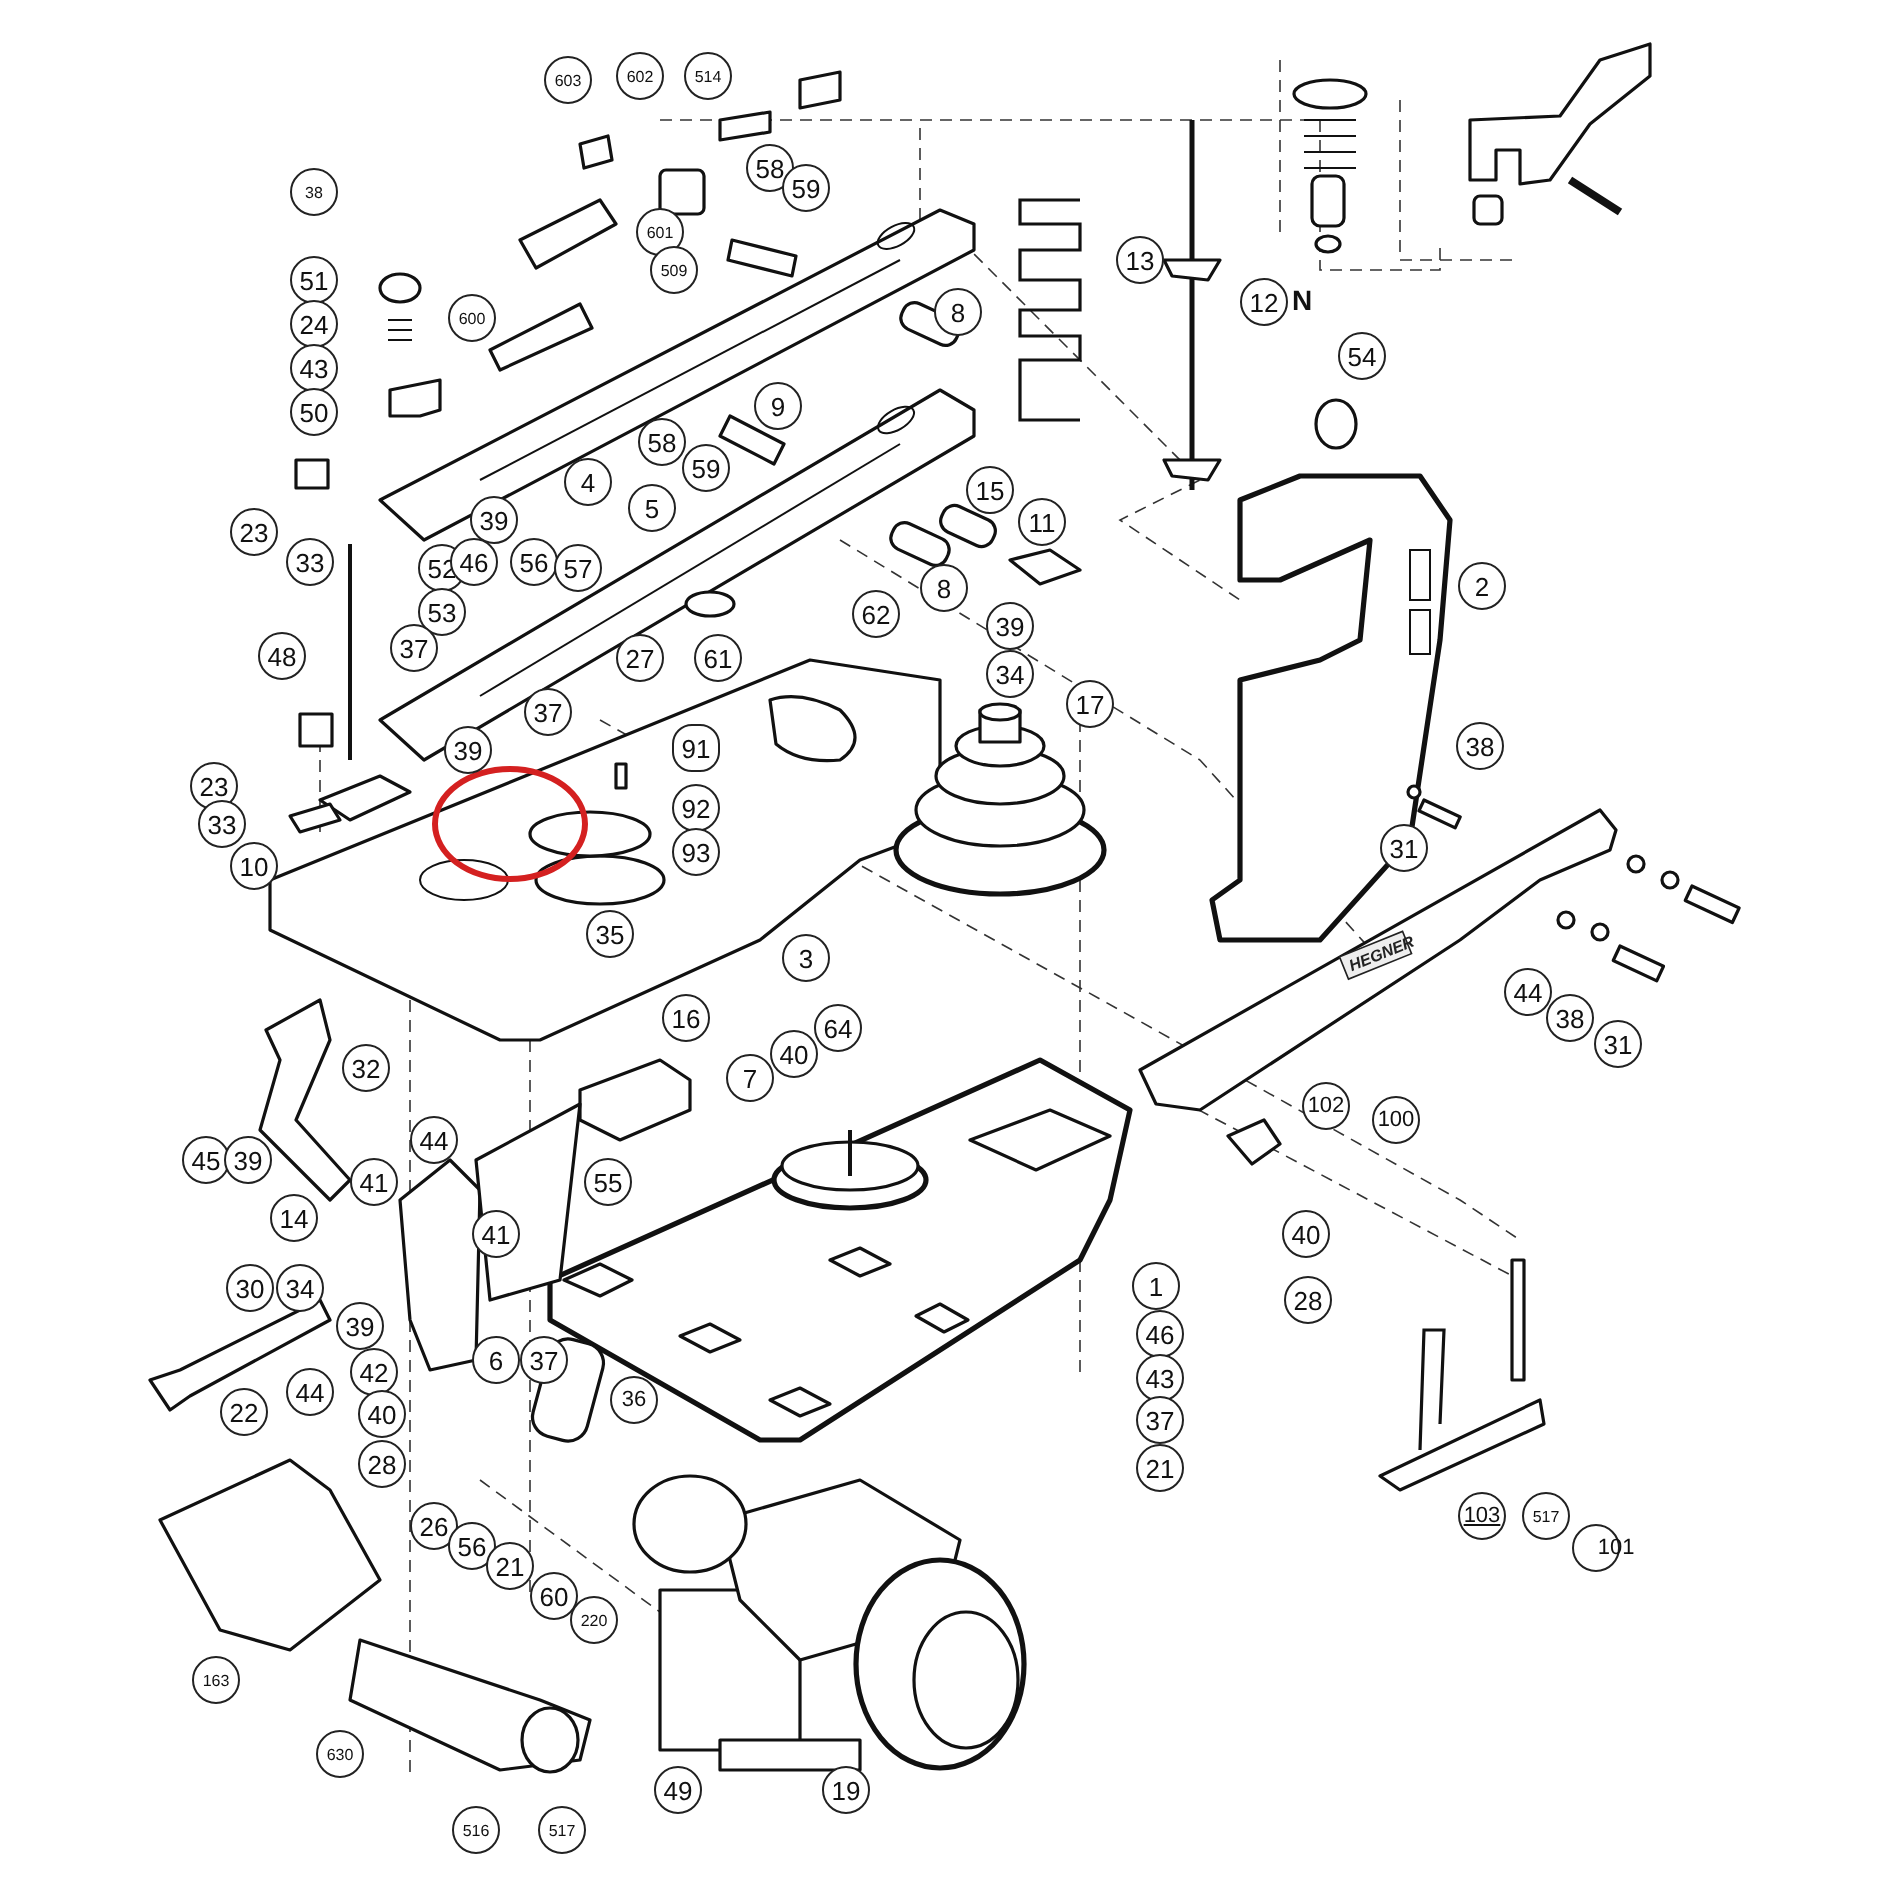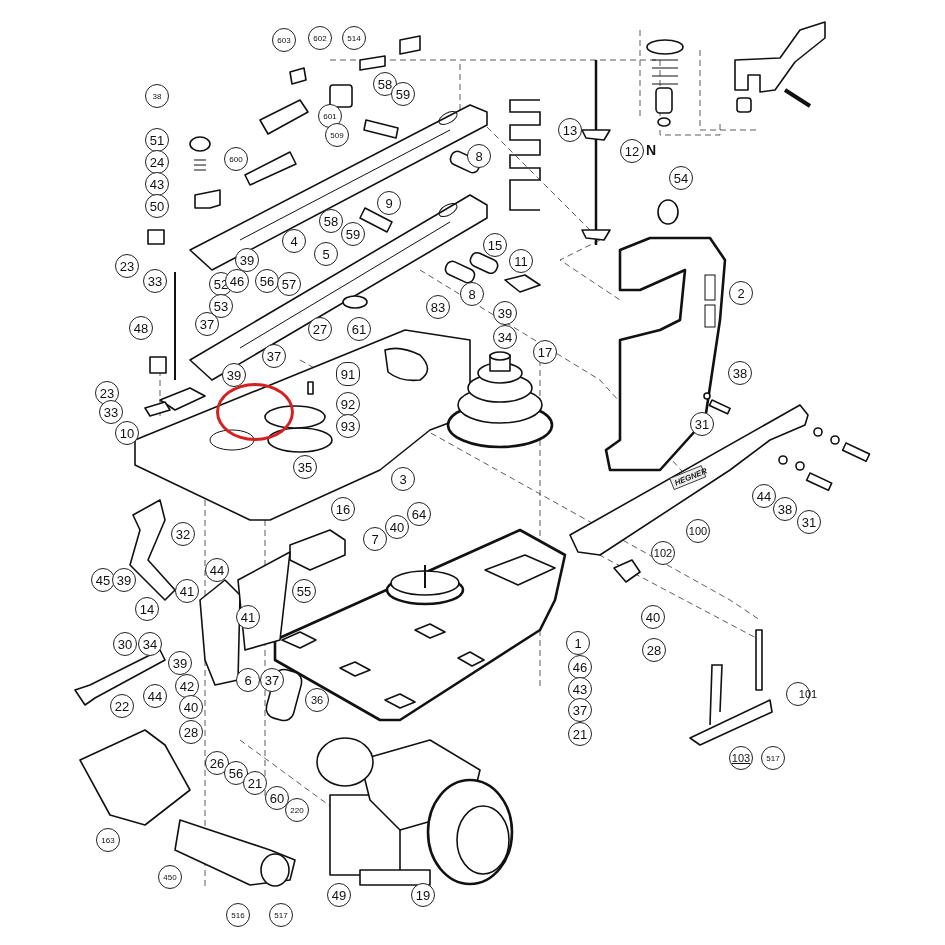--- a/index.html
+++ b/index.html
@@ -213,21 +213,21 @@
       <div class="callout" style="left: 221px; top: 284px;">52</div>
       <div class="callout" style="left: 237px; top: 281px;">46</div>
       <div class="callout" style="left: 267px; top: 281px;">56</div>
       <div class="callout" style="left: 289px; top: 284px;">57</div>
       <div class="callout" style="left: 221px; top: 306px;">53</div>
       <div class="callout" style="left: 141px; top: 328px;">48</div>
       <div class="callout" style="left: 207px; top: 324px;">37</div>
       <div class="callout" style="left: 320px; top: 329px;">27</div>
       <div class="callout" style="left: 274px; top: 356px;">37</div>
       <div class="callout" style="left: 359px; top: 329px;">61</div>
-      <div class="callout" style="left: 438px; top: 307px;">83</div>
+      <div class="callout" style="left: 438px; top: 307px;">62</div>
       <div class="callout" style="left: 479px; top: 156px;">8</div>
       <div class="callout" style="left: 570px; top: 130px;">13</div>
       <div class="callout" style="left: 632px; top: 151px;">12</div>
       <span class="suffix" style="left: 646px; top: 142px;">N</span>
       <div class="callout" style="left: 681px; top: 178px;">54</div>
       <div class="callout" style="left: 495px; top: 245px;">15</div>
       <div class="callout" style="left: 521px; top: 261px;">11</div>
       <div class="callout" style="left: 472px; top: 294px;">8</div>
       <div class="callout" style="left: 505px; top: 313px;">39</div>
       <div class="callout" style="left: 505px; top: 337px;">34</div>
@@ -240,21 +240,21 @@
       <div class="callout" style="left: 127px; top: 433px;">10</div>
       <div class="callout" style="left: 234px; top: 375px;">39</div>
       <div class="callout" style="left: 348px; top: 374px; border-radius: 10px;">91</div>
       <div class="callout" style="left: 348px; top: 404px;">92</div>
       <div class="callout" style="left: 348px; top: 426px;">93</div>
       <div class="callout" style="left: 305px; top: 467px;">35</div>
       <div class="callout" style="left: 403px; top: 479px;">3</div>
       <div class="callout" style="left: 764px; top: 496px;">44</div>
       <div class="callout" style="left: 785px; top: 509px;">38</div>
       <div class="callout" style="left: 809px; top: 522px;">31</div>
-      <div class="callout mid" style="left: 698px; top: 531px; border-radius: 12px;">100</div>
+      <div class="callout mid" style="left: 698px; top: 560px; border-radius: 12px;">100</div>
       <div class="callout" style="left: 183px; top: 534px;">32</div>
       <div class="callout" style="left: 343px; top: 509px;">16</div>
       <div class="callout" style="left: 375px; top: 539px;">7</div>
       <div class="callout" style="left: 397px; top: 527px;">40</div>
       <div class="callout" style="left: 419px; top: 514px;">64</div>
       <div class="callout mid" style="left: 663px; top: 553px;">102</div>
       <div class="callout" style="left: 103px; top: 580px;">45</div>
       <div class="callout" style="left: 124px; top: 580px;">39</div>
       <div class="callout" style="left: 217px; top: 570px;">44</div>
       <div class="callout" style="left: 187px; top: 591px;">41</div>
@@ -272,28 +272,28 @@
       <div class="callout" style="left: 187px; top: 686px;">42</div>
       <div class="callout" style="left: 155px; top: 696px;">44</div>
       <div class="callout" style="left: 122px; top: 706px;">22</div>
       <div class="callout" style="left: 580px; top: 667px;">46</div>
       <div class="callout" style="left: 580px; top: 689px;">43</div>
       <div class="callout" style="left: 580px; top: 710px;">37</div>
       <div class="callout" style="left: 580px; top: 734px;">21</div>
       <div class="callout" style="left: 191px; top: 707px;">40</div>
       <div class="callout mid" style="left: 317px; top: 700px;">36</div>
       <div class="callout" style="left: 191px; top: 732px;">28</div>
-      <div class="callout mid" style="left: 798px; top: 694px; padding-left: 20px;">101</div>
+      <div class="callout mid" style="left: 798px; top: 774px; padding-left: 20px;">101</div>
       <div class="callout small" style="left: 773px; top: 758px;">517</div>
       <div class="callout mid" style="left: 741px; top: 758px; text-decoration: underline;">103</div>
       <div class="callout" style="left: 217px; top: 763px;">26</div>
       <div class="callout" style="left: 236px; top: 773px;">56</div>
       <div class="callout" style="left: 255px; top: 783px;">21</div>
       <div class="callout" style="left: 277px; top: 798px;">60</div>
       <div class="callout small" style="left: 297px; top: 810px;">220</div>
       <div class="callout small" style="left: 108px; top: 840px;">163</div>
-      <div class="callout small" style="left: 170px; top: 877px;">450</div>
+      <div class="callout small" style="left: 170px; top: 877px;">630</div>
       <div class="callout" style="left: 339px; top: 895px;">49</div>
       <div class="callout" style="left: 423px; top: 895px;">19</div>
       <div class="callout small" style="left: 238px; top: 915px;">516</div>
       <div class="callout small" style="left: 281px; top: 915px;">517</div>
     </div>
 </div>
 
 </body></html>

